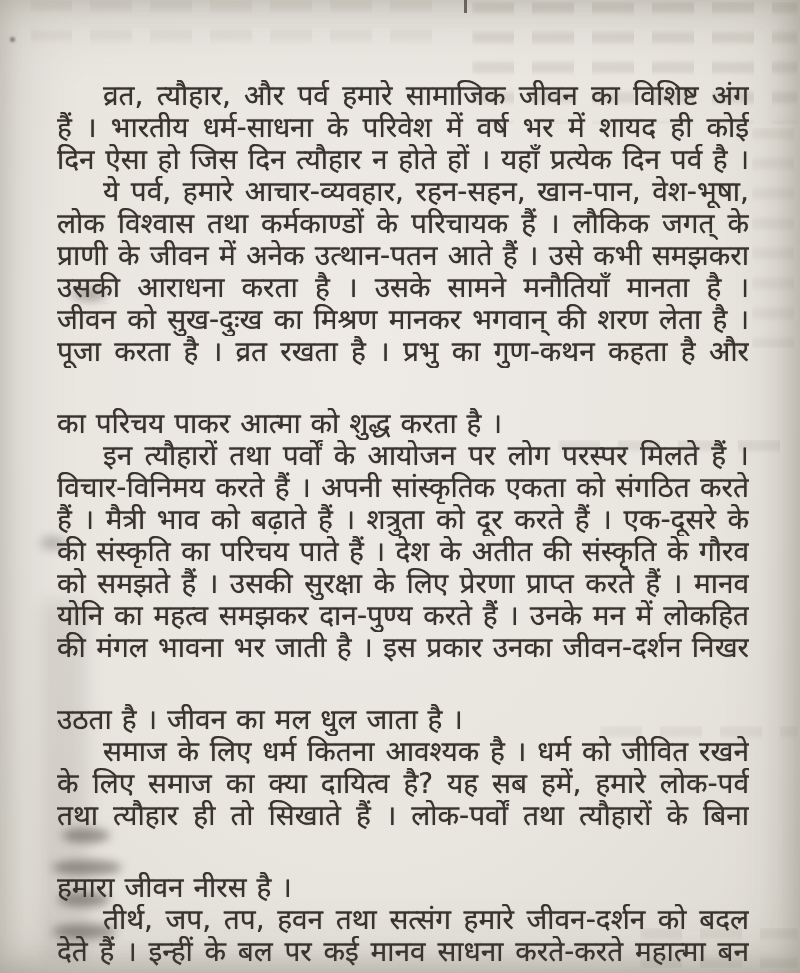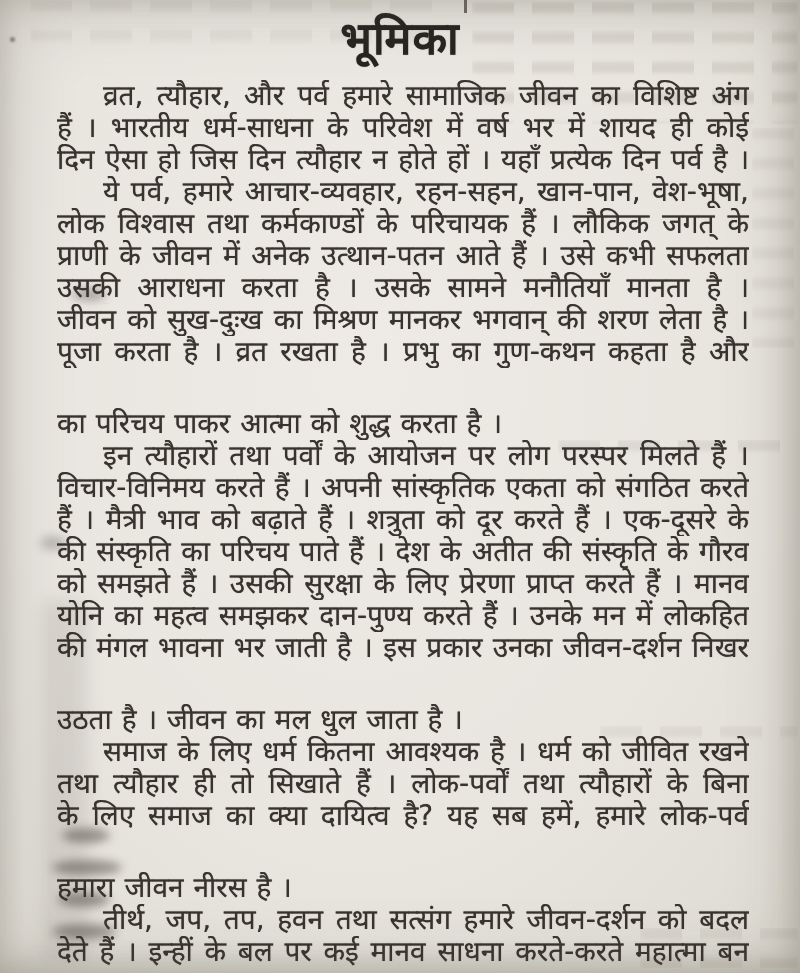--- a/index.html
+++ b/index.html
@@ -122,51 +122,50 @@
 
 <div class="page">
 
   <div class="ghost g1"></div>
   <div class="ghost g2"></div>
   <div class="ghost g3"></div>
   <div class="ghost g4"></div>
   <div class="ghost g5"></div>
   <div class="ghost g6"></div>
 
-  <h1 class="title">भूमिका</h1>
 
   <div class="body-block">
       <div class="paragraph">
         <div class="line indent">व्रत, त्यौहार, और पर्व हमारे सामाजिक जीवन का विशिष्ट अंग</div>
         <div class="line">हैं । भारतीय धर्म-साधना के परिवेश में वर्ष भर में शायद ही कोई</div>
         <div class="line">दिन ऐसा हो जिस दिन त्यौहार न होते हों । यहाँ प्रत्येक दिन पर्व है ।</div>
       </div>
       <div class="paragraph">
         <div class="line indent">ये पर्व, हमारे आचार-व्यवहार, रहन-सहन, खान-पान, वेश-भूषा,</div>
         <div class="line">लोक विश्वास तथा कर्मकाण्डों के परिचायक हैं । लौकिक जगत् के</div>
-        <div class="line">प्राणी के जीवन में अनेक उत्थान-पतन आते हैं । उसे कभी सफलता</div>
+        <div class="line">प्राणी के जीवन में अनेक उत्थान-पतन आते हैं । उसे कभी समझकरा</div>
         <div class="line">उसकी आराधना करता है । उसके सामने मनौतियाँ मानता है । उसकी</div>
         <div class="line">जीवन को सुख-दुःख का मिश्रण मानकर भगवान् की शरण लेता है ।</div>
         <div class="line">पूजा करता है । व्रत रखता है । प्रभु का गुण-कथन कहता है और</div>
         <div class="line para-end">का परिचय पाकर आत्मा को शुद्ध करता है ।</div>
       </div>
       <div class="paragraph">
         <div class="line indent">इन त्यौहारों तथा पर्वों के आयोजन पर लोग परस्पर मिलते हैं ।</div>
         <div class="line">विचार-विनिमय करते हैं । अपनी सांस्कृतिक एकता को संगठित करते</div>
         <div class="line">हैं । मैत्री भाव को बढ़ाते हैं । शत्रुता को दूर करते हैं । एक-दूसरे के</div>
         <div class="line">की संस्कृति का परिचय पाते हैं । देश के अतीत की संस्कृति के गौरव</div>
         <div class="line">को समझते हैं । उसकी सुरक्षा के लिए प्रेरणा प्राप्त करते हैं । मानव</div>
         <div class="line">योनि का महत्व समझकर दान-पुण्य करते हैं । उनके मन में लोकहित</div>
         <div class="line">की मंगल भावना भर जाती है । इस प्रकार उनका जीवन-दर्शन निखर</div>
         <div class="line para-end">उठता है । जीवन का मल धुल जाता है ।</div>
       </div>
       <div class="paragraph">
         <div class="line indent">समाज के लिए धर्म कितना आवश्यक है । धर्म को जीवित रखने</div>
+        <div class="line">के लिए समाज का क्या दायित्व है? यह सब हमें, हमारे लोक-पर्व</div>
         <div class="line">तथा त्यौहार ही तो सिखाते हैं । लोक-पर्वों तथा त्यौहारों के बिना</div>
-        <div class="line">के लिए समाज का क्या दायित्व है? यह सब हमें, हमारे लोक-पर्व</div>
         <div class="line para-end">हमारा जीवन नीरस है ।</div>
       </div>
       <div class="paragraph">
         <div class="line indent">तीर्थ, जप, तप, हवन तथा सत्संग हमारे जीवन-दर्शन को बदल</div>
         <div class="line">देते हैं । इन्हीं के बल पर कई मानव साधना करते-करते महात्मा बन</div>
       </div>
     </div>
 
   <div class="smudge band b1"></div>
   <div class="smudge s1"></div>

